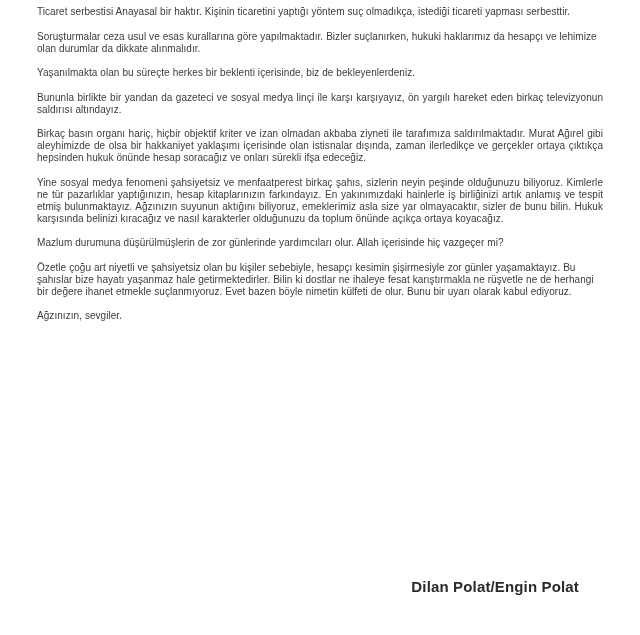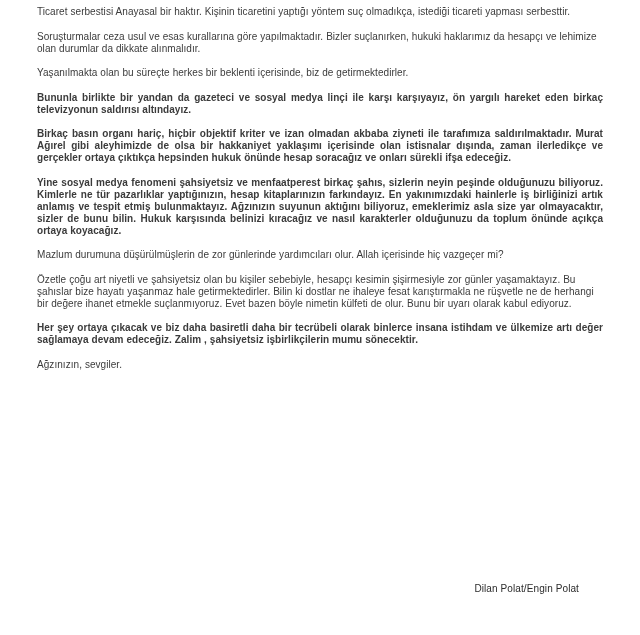--- a/index.html
+++ b/index.html
@@ -34,69 +34,67 @@
     font-size: 10px;
     line-height: 12px;
     color: #3b3b3b;
     letter-spacing: 0.005em;
     word-spacing: 0.01em;
   }
 
   p.para.justify {
     text-align: justify;
     text-justify: inter-word;
-    font-weight: bold;
   }
 
   p.para.leftalign {
     text-align: left;
   }
 
   .signature-block {
     position: absolute;
     left: 37px;
     right: 37px;
     top: 578px;
     text-align: right;
     padding-right: 24px;
   }
 
   .signature {
     display: inline-block;
-    font-size: 10px;
+    font-size: 15px;
     line-height: 16px;
-    font-weight: normal;
+    font-weight: bold;
     color: #2b2b2b;
     letter-spacing: 0.01em;
   }
 </style>
 </head>
 <body>
 
 <div id="page">
 
   <div class="doc-body">
 
     <p class="para leftalign">Ticaret serbestisi Anayasal bir haktır. Kişinin ticaretini yaptığı yöntem suç olmadıkça, istediği ticareti yapması serbesttir.</p>
 
     <p class="para leftalign">Soruşturmalar ceza usul ve esas kurallarına göre yapılmaktadır. Bizler suçlanırken, hukuki haklarımız da hesapçı ve lehimize olan durumlar da dikkate alınmalıdır.</p>
 
-    <p class="para leftalign">Yaşanılmakta olan bu süreçte herkes bir beklenti içerisinde, biz de getirmektedirler.</p>
+    <p class="para leftalign">Yaşanılmakta olan bu süreçte herkes bir beklenti içerisinde, biz de bekleyenlerdeniz.</p>
 
     <p class="para justify">Bununla birlikte bir yandan da gazeteci ve sosyal medya linçi ile karşı karşıyayız, ön yargılı hareket eden birkaç televizyonun saldırısı altındayız.</p>
 
     <p class="para justify">Birkaç basın organı hariç, hiçbir objektif kriter ve izan olmadan akbaba ziyneti ile tarafımıza saldırılmaktadır. Murat Ağırel gibi aleyhimizde de olsa bir hakkaniyet yaklaşımı içerisinde olan istisnalar dışında, zaman ilerledikçe ve gerçekler ortaya çıktıkça hepsinden hukuk önünde hesap soracağız ve onları sürekli ifşa edeceğiz.</p>
 
     <p class="para justify">Yine sosyal medya fenomeni şahsiyetsiz ve menfaatperest birkaç şahıs, sizlerin neyin peşinde olduğunuzu biliyoruz. Kimlerle ne tür pazarlıklar yaptığınızın, hesap kitaplarınızın farkındayız. En yakınımızdaki hainlerle iş birliğinizi artık anlamış ve tespit etmiş bulunmaktayız. Ağzınızın suyunun aktığını biliyoruz, emeklerimiz asla size yar olmayacaktır, sizler de bunu bilin. Hukuk karşısında belinizi kıracağız ve nasıl karakterler olduğunuzu da toplum önünde açıkça ortaya koyacağız.</p>
 
     <p class="para leftalign">Mazlum durumuna düşürülmüşlerin de zor günlerinde yardımcıları olur. Allah içerisinde hiç vazgeçer mi?</p>
 
     <p class="para leftalign">Özetle çoğu art niyetli ve şahsiyetsiz olan bu kişiler sebebiyle, hesapçı kesimin şişirmesiyle zor günler yaşamaktayız. Bu şahıslar bize hayatı yaşanmaz hale getirmektedirler. Bilin ki dostlar ne ihaleye fesat karıştırmakla ne rüşvetle ne de herhangi bir değere ihanet etmekle suçlanmıyoruz. Evet bazen böyle nimetin külfeti de olur. Bunu bir uyarı olarak kabul ediyoruz.</p>
 
-    <p class="para justify">Her şey ortaya çıkacak ve biz daha basiretli daha bir tecrübeli olarak binlerce insana istihdam ve ülkemize artı değer sağlamaya devam edeceğiz. Zalim , şahsiyetsiz işbirlikçilerin mumu sönecektir.</p>
 
     <p class="para leftalign">Ağzınızın, sevgiler.</p>
 
   </div>
 
   <div class="signature-block">
     <span class="signature">Dilan Polat/Engin Polat</span>
   </div>
 
 </div>

